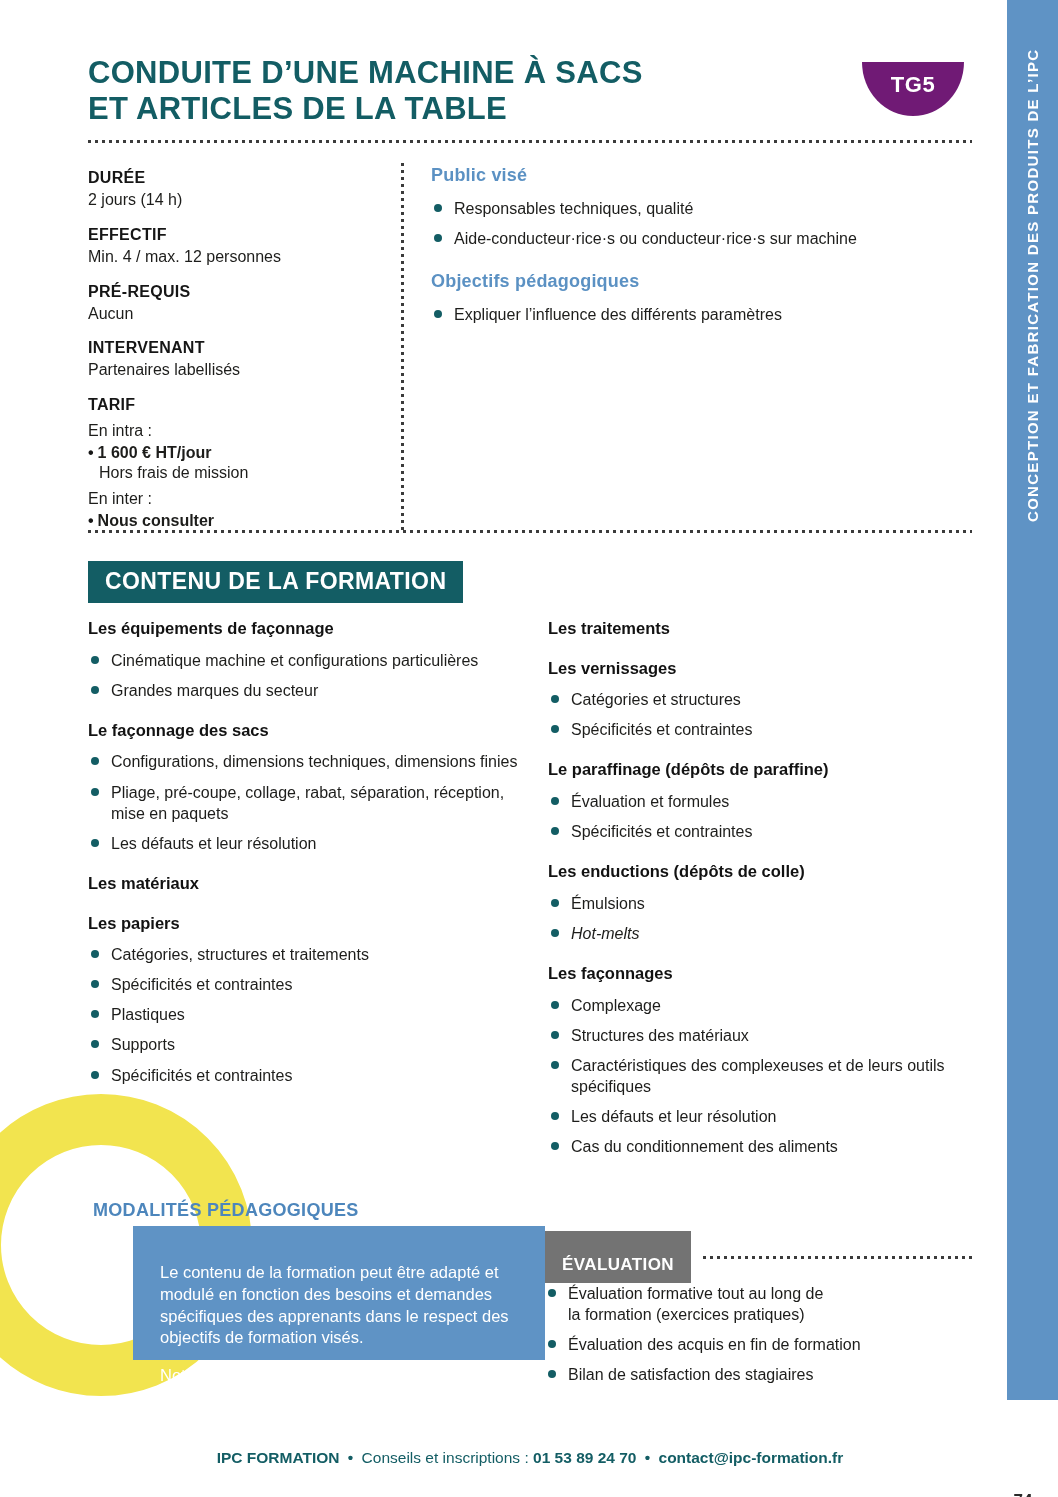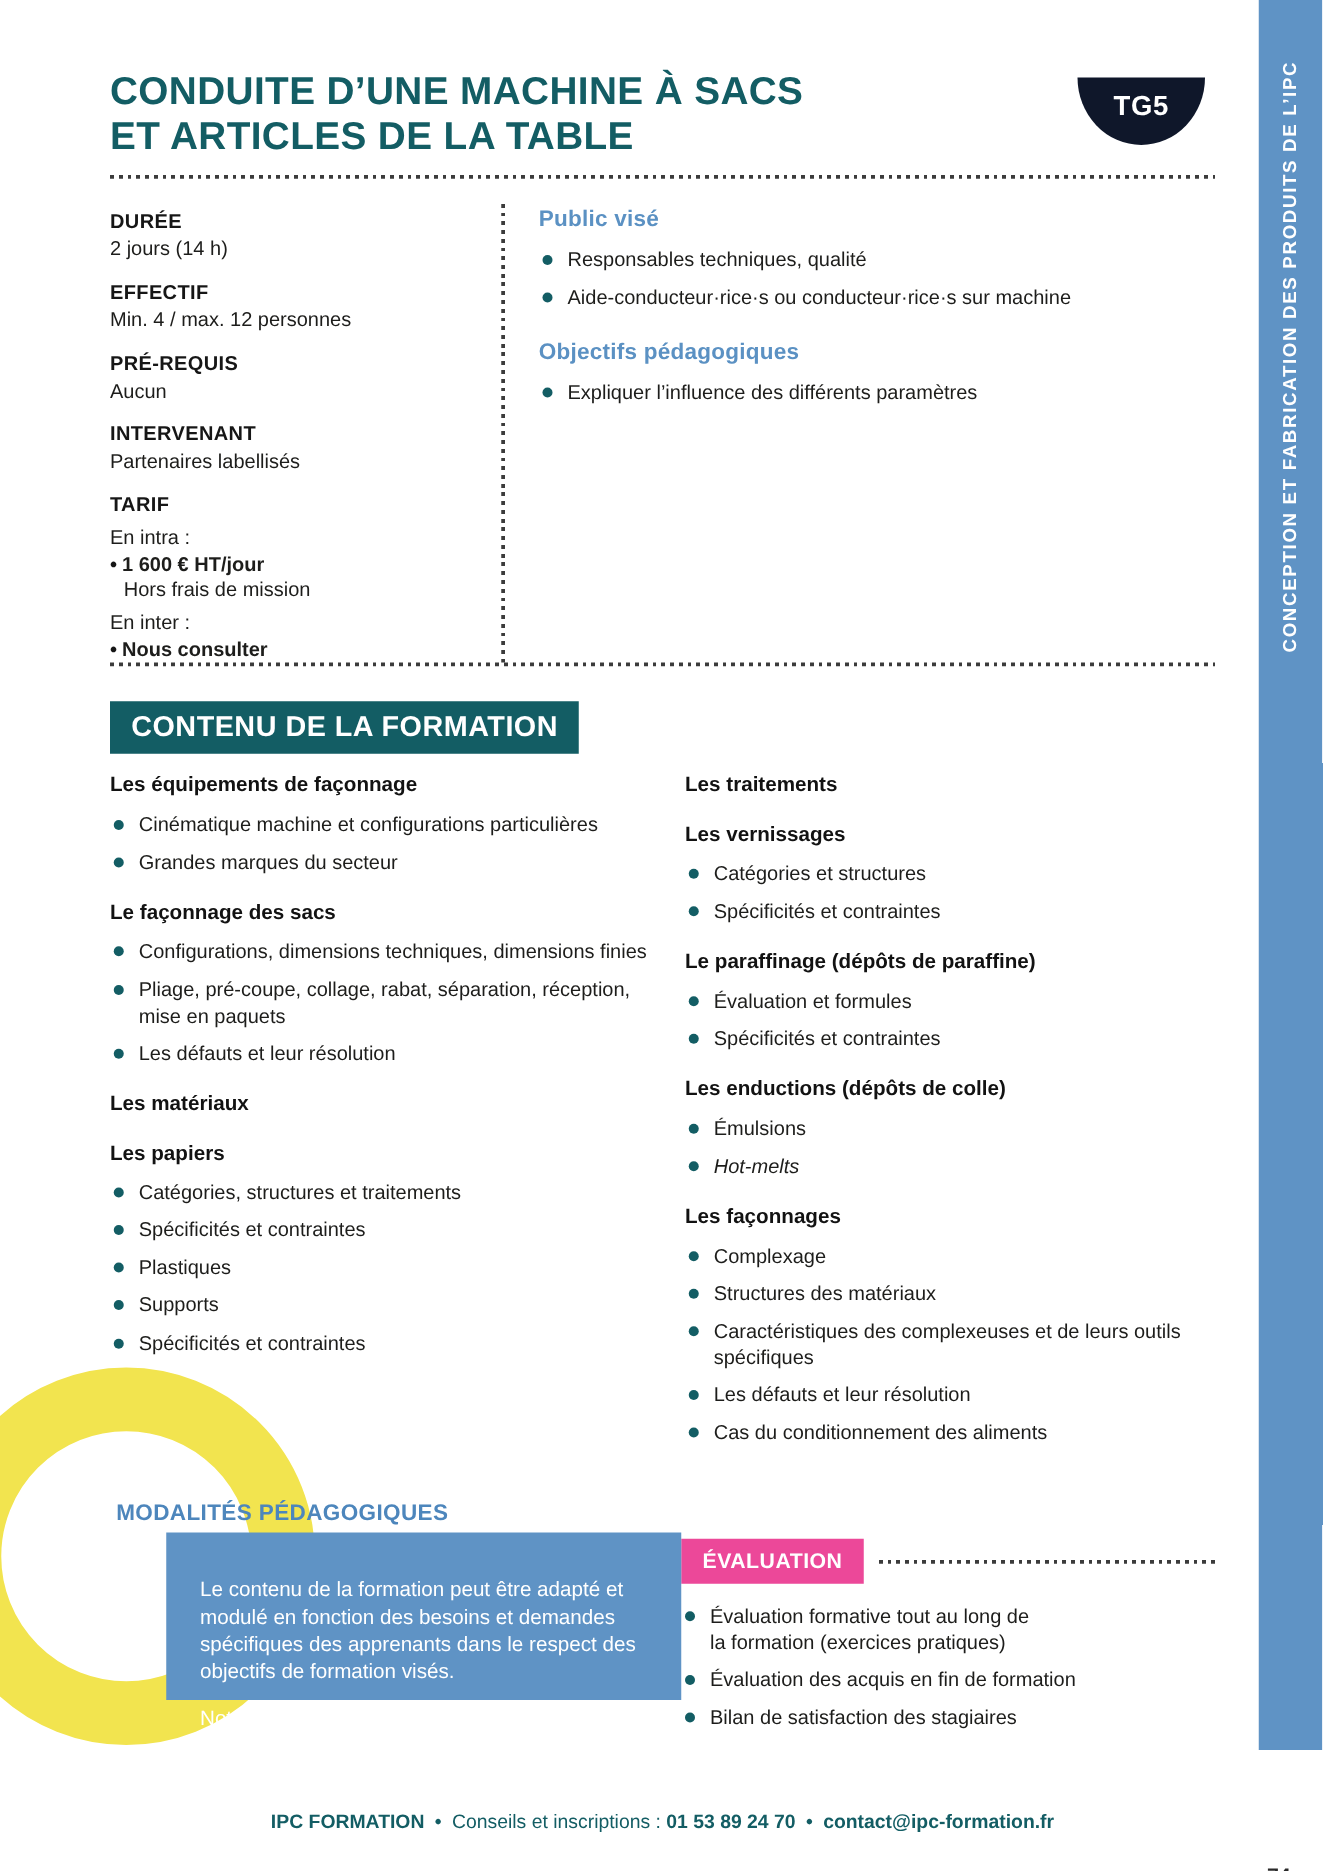--- a/index.html
+++ b/index.html
@@ -11,21 +11,21 @@
   .sidebar { position:absolute; top:0; right:0; width:51px; height:1400px; background:#5f93c5; z-index:3; }
   .sidebar-label { position:absolute; top:30px; left:0; width:51px; height:510px;
       writing-mode:vertical-rl; transform:rotate(180deg);
       display:flex; align-items:center; justify-content:center;
       color:#fff; font-weight:700; font-size:15px; letter-spacing:1.3px; white-space:nowrap; }
 
   
   .title { position:absolute; left:88px; top:55px; width:760px;
       color:#135d64; font-size:31px; font-weight:800; line-height:1.16; letter-spacing:.3px; }
   .badge { position:absolute; left:862px; top:62px; width:102px; height:54px;
-      background:#0f172a; border-radius:0 0 50% 50% / 0 0 100% 100%;
+      background:#701a75; border-radius:0 0 50% 50% / 0 0 100% 100%;
       color:#fff; font-weight:800; font-size:22px;
       display:flex; align-items:center; justify-content:center; padding-bottom:8px; letter-spacing:.5px; }
 
   .hrule { position:absolute; left:88px; width:884px; height:3px;
       background:repeating-linear-gradient(90deg,#3b3b3b 0 3px,transparent 3px 7px); }
   .hrule.r1 { top:140px; }
   .hrule.r2 { top:530px; }
 
   
   .info-row { position:absolute; left:88px; top:163px; width:884px; display:flex; }
@@ -63,21 +63,21 @@
   
   .yellow-ring { position:absolute; left:-50px; top:1094px; width:302px; height:302px;
       border:51px solid #f2e44f; border-radius:50%; z-index:0; }
   .modalites-heading { position:absolute; left:93px; top:1200px; z-index:2;
       color:#4d86bc; font-size:18px; font-weight:800; letter-spacing:.3px; }
   .blue-box { position:absolute; left:93px; top:1226px; width:412px; height:134px; z-index:1;
       background:#5f93c5; color:#fff; padding:36px 24px 20px 27px; font-size:16.5px; line-height:1.32;margin-left:40px; }
   .blue-box p + p { margin-top:16px; }
 
   .eval-row { position:absolute; left:545px; top:1231px; width:427px; display:flex; align-items:center; }
-  .eval-box { background:#ec4899; color:#fff; font-weight:800; font-size:17px; letter-spacing:.4px; padding:8px 17px 8px; }
+  .eval-box { background:#737373; color:#fff; font-weight:800; font-size:17px; letter-spacing:.4px; padding:24px 17px 8px; }
   .eval-dots { flex:1; height:3px; margin-left:12px;
       background:repeating-linear-gradient(90deg,#3b3b3b 0 3px,transparent 3px 7px); }
   .eval-list { position:absolute; left:545px; top:1283px; width:420px; }
   .eval-list li { white-space:pre-line; margin-bottom:12px; }
 
   
   .footer { position:absolute; left:88px; top:1449px; width:884px; text-align:center;
       color:#135d64; font-size:15.5px; }
   .footer .b { font-weight:800; }
   .footer .sep { font-weight:800; margin:0 4px; }

